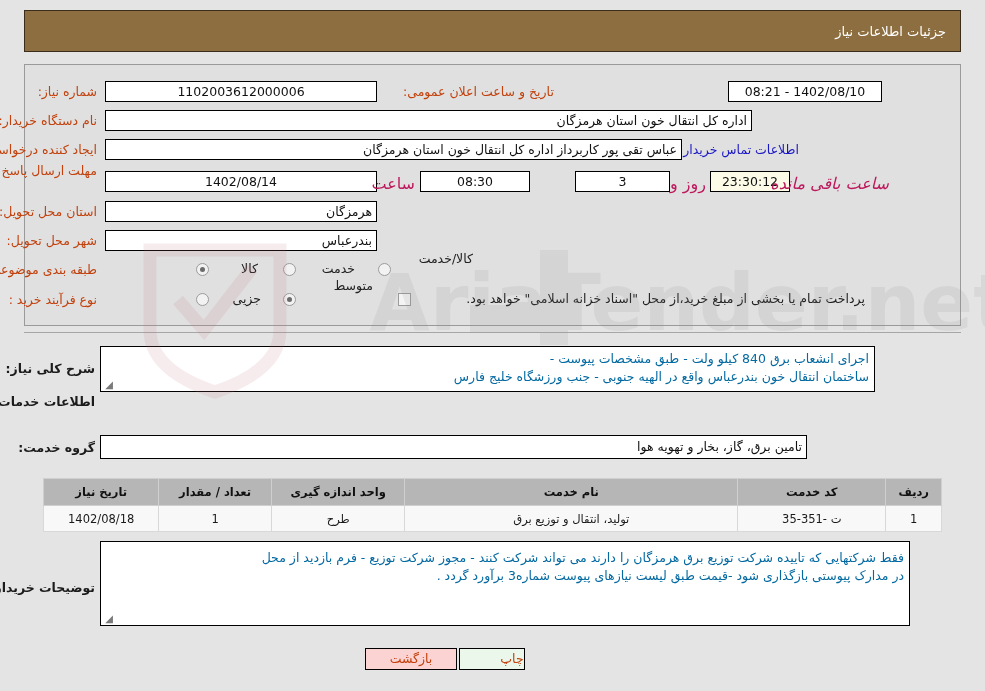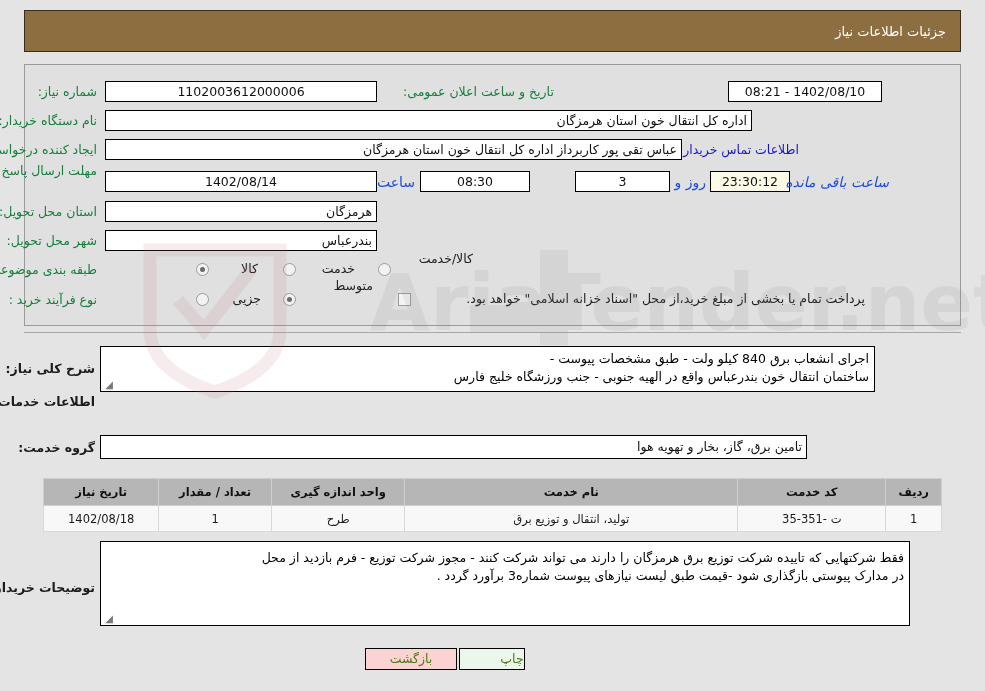--- a/index.html
+++ b/index.html
@@ -64,21 +64,21 @@
     left: 24px;
     width: 937px;
     height: 0;
     border-top: 1px solid #a6a6a6;
   }
 
   
   .lbl {
     position: absolute;
     font-size: 12.5px;
-    color: #15803d;
+    color: #c2410c;
     white-space: nowrap;
     text-align: right;
     line-height: 16px;
   }
   .fld {
     position: absolute;
     background: #ffffff;
     border: 1px solid #000;
     box-sizing: border-box;
     font-size: 12.5px;
@@ -96,22 +96,22 @@
 
   .link {
     position: absolute;
     color: #1a17c4;
     font-size: 12.5px;
     cursor: pointer;
     white-space: nowrap;
   }
   .plaintext {
     position: absolute;
-    font-size: 14px;
-    color: #1d4ed8;
+    font-size: 16px;
+    color: #be185d;
     white-space: nowrap;
   }
 
   
   .radio {
     position: absolute;
     width: 13px; height: 13px;
     border-radius: 50%;
     border: 1px solid #9b9b9b;
     background: #f2f2f2;
@@ -142,21 +142,21 @@
   
   .ta-wrap {
     position: absolute;
     border: 1px solid #000;
     background: #fff;
     box-sizing: border-box;
     overflow: hidden;
   }
   .ta-line {
     font-size: 12.5px;
-    color: #000000;
+    color: #0369a1;
     line-height: 18px;
     text-align: right;
     padding: 0 5px;
     white-space: nowrap;
   }
   .resize-grip {
     position: absolute;
     left: 2px;
     bottom: 1px;
     width: 10px; height: 10px;
@@ -203,21 +203,21 @@
     font-size: 11.5px;
   }
 
   
   .btn {
     position: absolute;
     height: 22px;
     border: 1px solid #000;
     box-sizing: border-box;
     font-size: 12.5px;
-    color: #4d7c0f;
+    color: #c2410c;
     text-align: center;
     line-height: 20px;
     cursor: pointer;
     font-family: "DejaVu Sans", "Liberation Sans", sans-serif;
     padding: 0;
   }
   .btn-print  { background: #eaf7ea; padding-left: 40px; }
   .btn-back   { background: #fbd3d3; }
 </style>
 </head>

